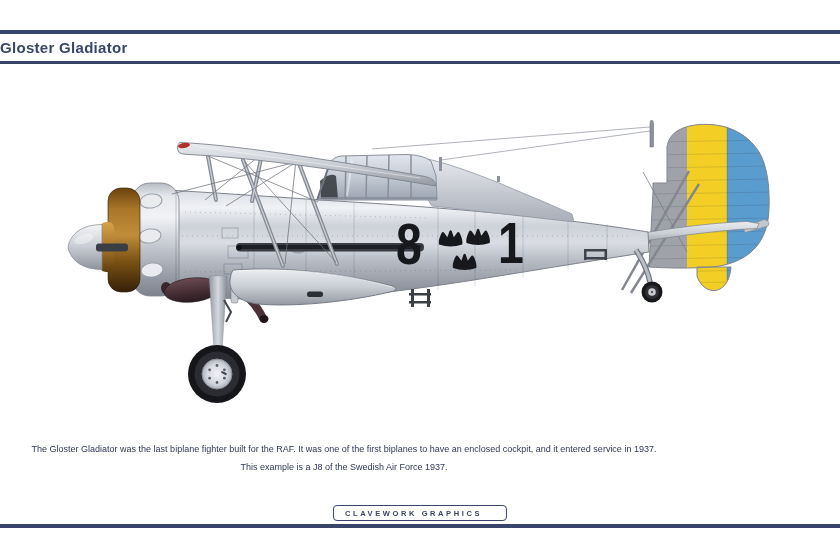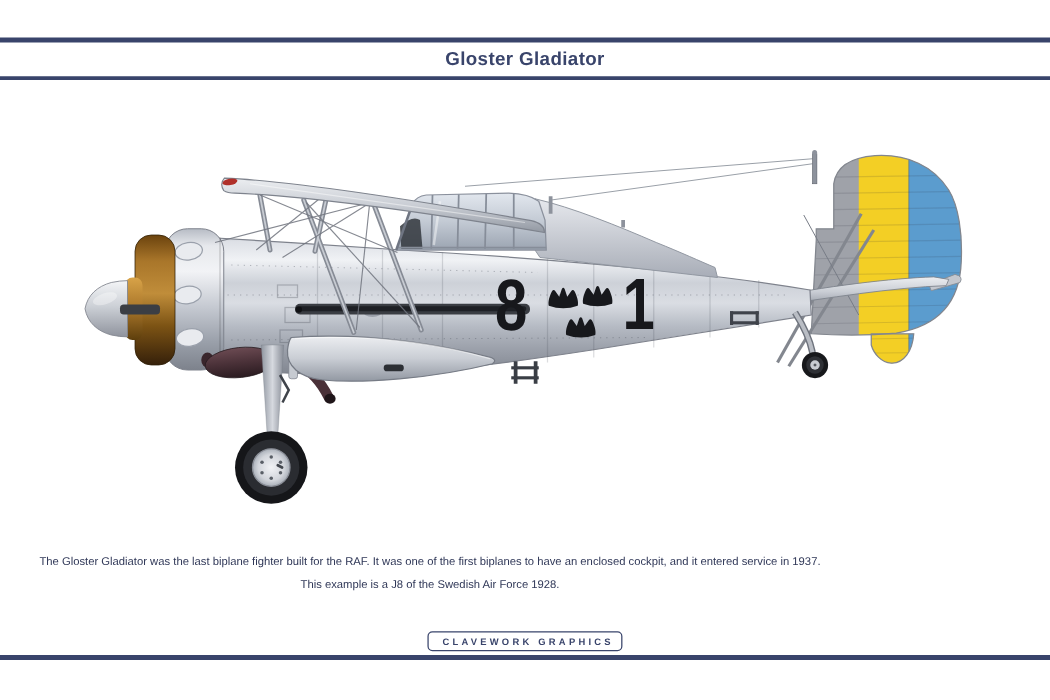--- a/index.html
+++ b/index.html
@@ -2,27 +2,27 @@
 <html><head>
 <meta charset="utf-8">
 <style>
   html,body{margin:0;padding:0;background:#ffffff;}
   .page{position:relative;width:840px;height:560px;background:#ffffff;overflow:hidden;
         font-family:"Liberation Sans","DejaVu Sans",sans-serif;}
   .rule{position:absolute;left:0;width:840px;background:#39446B;}
   .rule.r1{top:30px;height:4px;}
   .rule.r2{top:61px;height:3px;}
   .rule.r3{top:524px;height:4px;}
-  .title{position:absolute;top:39px;left:0;width:840px;text-align:center;
+  .title{position:absolute;top:39px;left:0;width:840px;text-align:left;
          font-size:15px;font-weight:700;letter-spacing:.3px;color:#39446B;}
   .art{position:absolute;top:0;left:0;}
   .desc{position:absolute;top:440px;left:0;width:688px;text-align:center;color:#2F3757;}
   .desc .line{font-size:9px;line-height:18px;white-space:nowrap;}
   .logo{position:absolute;top:505px;left:50%;transform:translateX(-50%);
-        border:1.4px solid #39446B;border-radius:4px;padding:3px 6px 2px 11px;
+        border:1.4px solid #39446B;border-radius:4px;padding:3px 24px 2px 11px;
         font-size:7.5px;font-weight:700;letter-spacing:2.6px;color:#39446B;white-space:nowrap;}
   svg text.code{font-family:"Liberation Sans","DejaVu Sans",sans-serif;font-weight:700;
                 font-size:58px;text-anchor:middle;}
 </style>
 </head>
 <body>
 
 <div class="page">
 
   <div class="rule r1"></div>
@@ -303,19 +303,19 @@
       <line x1="441" y1="160" x2="650" y2="131" stroke="#9aa0a8" stroke-width=".8"></line>
       <rect x="439" y="157" width="3" height="14" fill="#8d929c"></rect>
       <rect x="650" y="123" width="3.5" height="24" fill="#8d929c" stroke="#5d626c" stroke-width=".5"></rect>
       <circle cx="651.7" cy="122" r="2" fill="#8d929c"></circle>
       <rect x="497" y="176" width="3" height="6" fill="#8d929c"></rect>
     </g>
   </svg>
 
   <div class="desc">
     <div class="line">The Gloster Gladiator was the last biplane fighter built for the RAF. It was one of the first biplanes to have an enclosed cockpit, and it entered service in 1937.</div>
-    <div class="line">This example is a J8 of the Swedish Air Force 1928.</div>
+    <div class="line">This example is a J8 of the Swedish Air Force 1937.</div>
   </div>
 
   <div class="logo">CLAVEWORK GRAPHICS</div>
 
   <div class="rule r3"></div>
 </div>
 
 </body></html>

